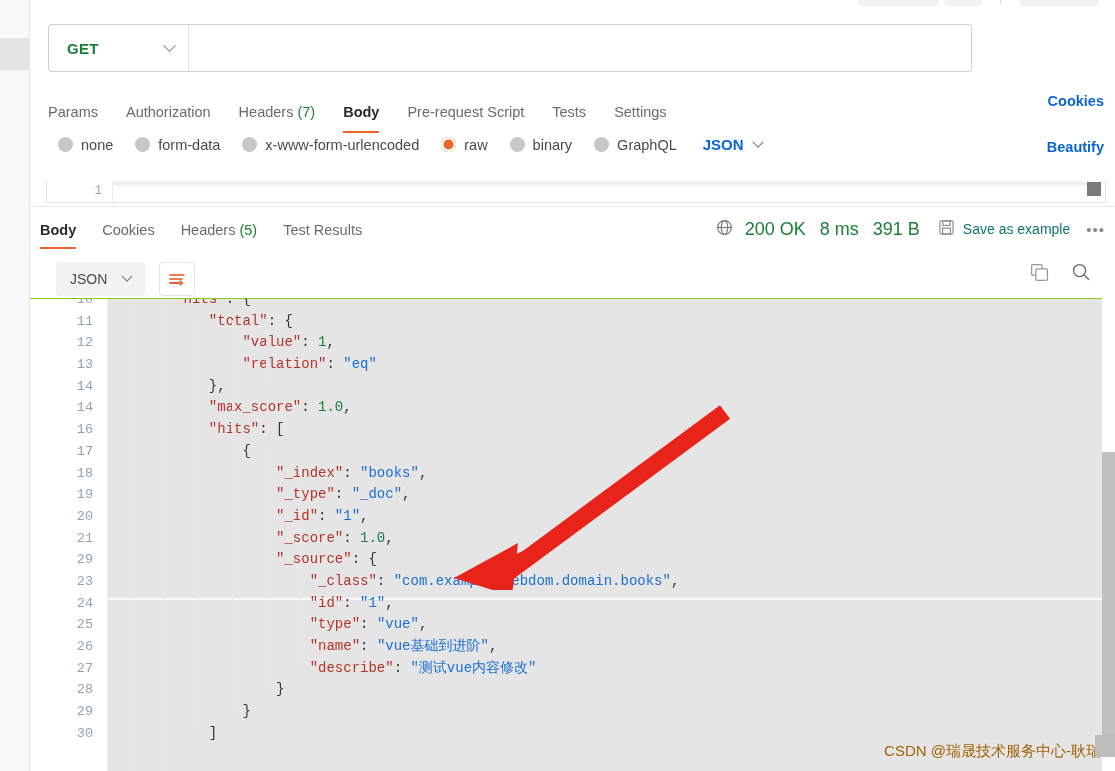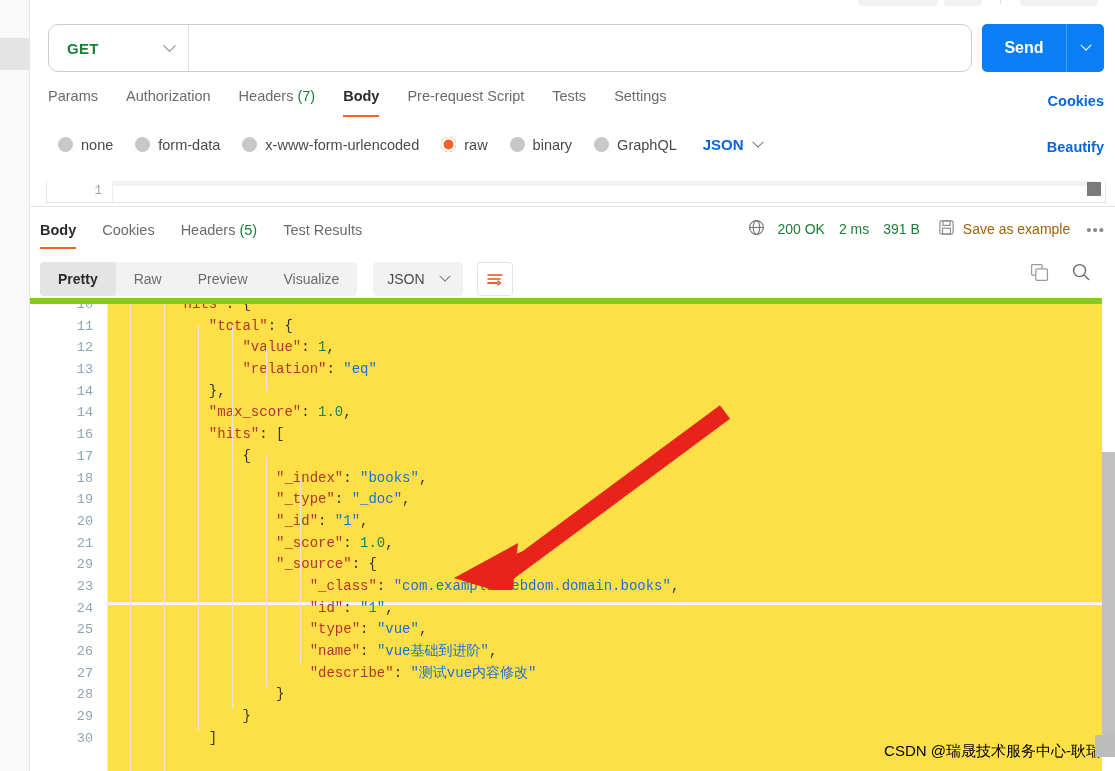--- a/index.html
+++ b/index.html
@@ -25,21 +25,21 @@
   
   .top-strip { position: absolute; top: -6px; height: 12px; background: #f2f2f3; border-radius: 4px; }
   .top-strip.a { left: 858px; width: 80px; }
   .top-strip.b { left: 944px; width: 38px; }
   .top-strip.c { left: 1020px; width: 78px; }
   .top-divider { position:absolute; top:-4px; left:1000px; width:1px; height:8px; background:#dcdcdc; }
 
   
   .req-bar {
     position: absolute; left: 48px; top: 24px; width: 924px; height: 48px;
-    border: 1px solid #cfcfcf; border-radius: 10px; background: #fff;
+    border: 1px solid #cfcfcf; border-radius: 3px; background: #fff;
     display: flex; align-items: center; text-align: right;
   }
   .method-box {
     width: 140px; height: 100%; display: flex; align-items: center;
     justify-content: space-between; padding: 0 14px 0 18px;
     border-right: 1px solid #e2e2e2;
   }
   .method-label { color: #1a7f37; font-weight: bold; font-size: 15px; letter-spacing: .3px; }
   .chev { display: inline-block; width: 9px; height: 9px;
           border-right: 1.6px solid #8a8a8a; border-bottom: 1.6px solid #8a8a8a;
@@ -52,21 +52,21 @@
     cursor: pointer; color: #fff;
   }
   .send-label { width: 84px; text-align: center; font-weight: bold; font-size: 16px; }
   .send-sep { width: 1px; height: 48px; background: rgba(255,255,255,.28); }
   .send-chev { flex: 1; display: flex; align-items: center; justify-content: center; }
   .send-chev i { display:inline-block; width:8px; height:8px;
                  border-right:1.8px solid #fff; border-bottom:1.8px solid #fff;
                  transform: rotate(45deg) translate(-2px,-2px); }
 
   
-  .req-tabs { position: absolute; left: 48px; top: 88px; height: 32px; display: flex; align-items: flex-start; }
+  .req-tabs { position: absolute; left: 48px; top: 88px; height: 32px; display: flex; align-items: flex-end; }
   .req-tab { font-size: 14.5px; color: #6b6b6b; margin-right: 28px; position: relative; cursor: pointer; white-space: nowrap; }
   .req-tab.active { color: #2b2b2b; font-weight: bold; }
   .req-tab.active::after {
     content: ""; position: absolute; left: 0; right: 0; bottom: -13px; height: 2.5px; background: #f0642a;
   }
   .count-green { color: #1a7f37; }
   .cookies-link { position: absolute; right: 11px; top: 93px; color: #0a66d6; font-weight: bold; font-size: 14.5px; cursor: pointer; }
 
   
   .radios { position: absolute; left: 58px; top: 136px; display: flex; align-items: center; }
@@ -95,23 +95,23 @@
 
   .hr-sep { position: absolute; left: 30px; right: 0; top: 206px; height: 1px; background: #e6e6e6; }
 
   
   .resp-tabs { position: absolute; left: 40px; top: 216px; height: 28px; display: flex; align-items: center; }
   .resp-tab { font-size: 14.5px; color: #6b6b6b; margin-right: 26px; position: relative; cursor: pointer; white-space: nowrap; }
   .resp-tab.active { color: #2b2b2b; font-weight: bold; }
   .resp-tab.active::after { content:""; position:absolute; left:0; right:0; bottom:-11px; height:2.5px; background:#f0642a; }
 
   .resp-meta { position: absolute; right: 10px; top: 216px; display: flex; align-items: center; height: 26px; }
-  .meta-item { font-size: 14px; color: #1a7f37; margin-right: 14px; white-space: nowrap; }
+  .meta-item { font-size: 18px; color: #1a7f37; margin-right: 14px; white-space: nowrap; }
   .globe-icon { margin-right: 12px; }
-  .save-example { font-size: 14px; color: #a16207; margin-left: 8px; cursor: pointer; white-space: nowrap; }
+  .save-example { font-size: 14px; color: #0f766e; margin-left: 8px; cursor: pointer; white-space: nowrap; }
   .dots-btn { margin-left: 16px; color: #8c8c8c; font-size: 15px; letter-spacing: 1px; cursor: pointer; }
   .disk-icon { margin-left: 4px; }
 
   
   .viewer-bar { position: absolute; left: 40px; top: 260px; height: 38px; display: flex; align-items: center; }
   .seg { background: #f2f2f2; border-radius: 4px; height: 34px; display: flex; align-items: center; padding: 0; }
   .seg-item { height: 34px; padding: 0 18px; display: flex; align-items: center;
               font-size: 14px; color: #6b6b6b; cursor: pointer; border-radius: 4px; white-space: nowrap; }
   .seg-item.active { background: #e4e4e4; color: #2b2b2b; font-weight: bold; }
   .fmt-select { margin-left: 16px; background: #f2f2f2; border-radius: 4px; height: 34px;
@@ -120,21 +120,21 @@
   .fmt-select i { display:inline-block; width:8px; height:8px;
                   border-right:1.6px solid #7a7a7a; border-bottom:1.6px solid #7a7a7a;
                   transform: rotate(45deg) translate(-2px,-2px); }
   .wrap-btn { margin-left: 14px; width: 36px; height: 34px; border: 1px solid #e4e4e4; border-radius: 4px;
               display: flex; align-items: center; justify-content: center; cursor: pointer; }
   .right-tools { position: absolute; right: 24px; top: 262px; display: flex; align-items: center; gap: 22px; }
   .tool-btn { cursor: pointer; display: flex; align-items: center; justify-content: center; }
 
   
   .code-wrap { position: absolute; left: 30px; top: 298px; right: 0; bottom: 0;
-               background: #fde047; border-top: 6px solid #84cc16; overflow: hidden; }
+               background: #e5e5e5; border-top: 1px solid #84cc16; overflow: hidden; }
   .code-gutter { position: absolute; left: 0; top: 0; width: 78px; height: 100%;
                  border-right: 1px solid #ececec; background: #fff; }
   .code-gutter .ln { font-family: "Liberation Mono", monospace; font-size: 13.5px;
                      color: #8fa5b5; text-align: right; padding-right: 14px; height: 21.7px; line-height: 21.7px; }
   .code-area { position: absolute; left: 78px; top: 0; right: 0; height: 100%; }
   .code-line { font-family: "Liberation Mono", monospace; font-size: 14px;
                height: 21.7px; line-height: 21.7px; white-space: pre; color: #333; }
   .k { color: #b5342a; }      
   .s { color: #1a6fd4; }      
   .n { color: #1a7f4b; }      
@@ -148,21 +148,21 @@
                  background: linear-gradient(#e9e9e9,#ffffff); }
 
   
   .vscroll { position: absolute; right: 0; top: 298px; width: 13px; bottom: 0; background: #fff; cursor: pointer; }
   .vthumb { position: absolute; right: 0; top: 452px; width: 13px; height: 300px; background: #c0c0c0; cursor: pointer; }
 
   
   .arrow-svg { position: absolute; left: 440px; top: 400px; pointer-events: none; }
 
   
-  .watermark { position: absolute; right: 14px; bottom: 10px; color: #000000; font-size: 15px; white-space: nowrap; }
+  .watermark { position: absolute; right: 14px; bottom: 10px; color: #a16207; font-size: 15px; white-space: nowrap; }
   .wm-block { position:absolute; right:6px; bottom:8px; width:22px; height:24px; background:#bdbdbd; }
 </style>
 </head>
 <body>
 
 <div id="app">
 
   <div class="top-strip a"></div>
   <div class="top-strip b"></div>
   <div class="top-divider"></div>
@@ -172,27 +172,20 @@
     <div class="left-rail-active"></div>
   </div>
 
   <div class="req-bar">
     <div class="method-box">
       <span class="method-label">GET</span>
       <span class="chev"></span>
     </div>
   </div>
 
-  <div class="send-btn">
-    <div class="send-label">Send</div>
-    <div class="send-sep"></div>
-    <div class="send-chev">
-        <i></i>
-      </div>
-  </div>
 
   <div class="req-tabs" id="request-tabs">
       <div class="req-tab"><span>Params</span></div>
       <div class="req-tab"><span>Authorization</span></div>
       <div class="req-tab"><span>Headers</span><span class="count-green"> (7)</span></div>
       <div class="req-tab active"><span>Body</span></div>
       <div class="req-tab"><span>Pre-request Script</span></div>
       <div class="req-tab"><span>Tests</span></div>
       <div class="req-tab"><span>Settings</span></div>
     </div>
@@ -248,40 +241,34 @@
 
   <div class="resp-meta">
     <span class="globe-icon">
       <svg width="17" height="17" viewBox="0 0 16 16" fill="none" stroke="#7a7a7a" stroke-width="1.1">
         <circle cx="8" cy="8" r="6.5"></circle>
           <ellipse cx="8" cy="8" rx="3" ry="6.5"></ellipse>
           <line x1="1.6" y1="8" x2="14.4" y2="8"></line>
       </svg>
     </span>
     <span class="meta-item">200 OK</span>
-    <span class="meta-item">2 ms</span>
+    <span class="meta-item">8 ms</span>
     <span class="meta-item">391 B</span>
     <span class="disk-icon">
       <svg width="17" height="17" viewBox="0 0 16 16" fill="none" stroke="#8c8c8c" stroke-width="1.1">
         <rect x="1.8" y="1.8" width="12.4" height="12.4" rx="1.4"></rect>
         <rect x="4.6" y="1.8" width="6.8" height="4.2"></rect>
         <rect x="4.3" y="8.6" width="7.4" height="5.6"></rect>
       </svg>
     </span>
     <span class="save-example">Save as example</span>
     <span class="dots-btn">•••</span>
   </div>
 
   <div class="viewer-bar">
-    <div class="seg" id="view-modes">
-        <div class="seg-item active">Pretty</div>
-        <div class="seg-item">Raw</div>
-        <div class="seg-item">Preview</div>
-        <div class="seg-item">Visualize</div>
-      </div>
     <div class="fmt-select">
       <span class="fl">JSON</span>
       <i></i>
     </div>
     <div class="wrap-btn">
       <svg width="18" height="16" viewBox="0 0 18 16" fill="none" stroke="#e0551f" stroke-width="1.5" stroke-linecap="round">
         <line x1="2" y1="4" x2="16" y2="4"></line>
         <line x1="2" y1="8" x2="14" y2="8"></line>
         <path d="M2 12 h9 a2.4 2.4 0 0 1 0 0"></path>
         <line x1="2" y1="12" x2="12" y2="12"></line>

